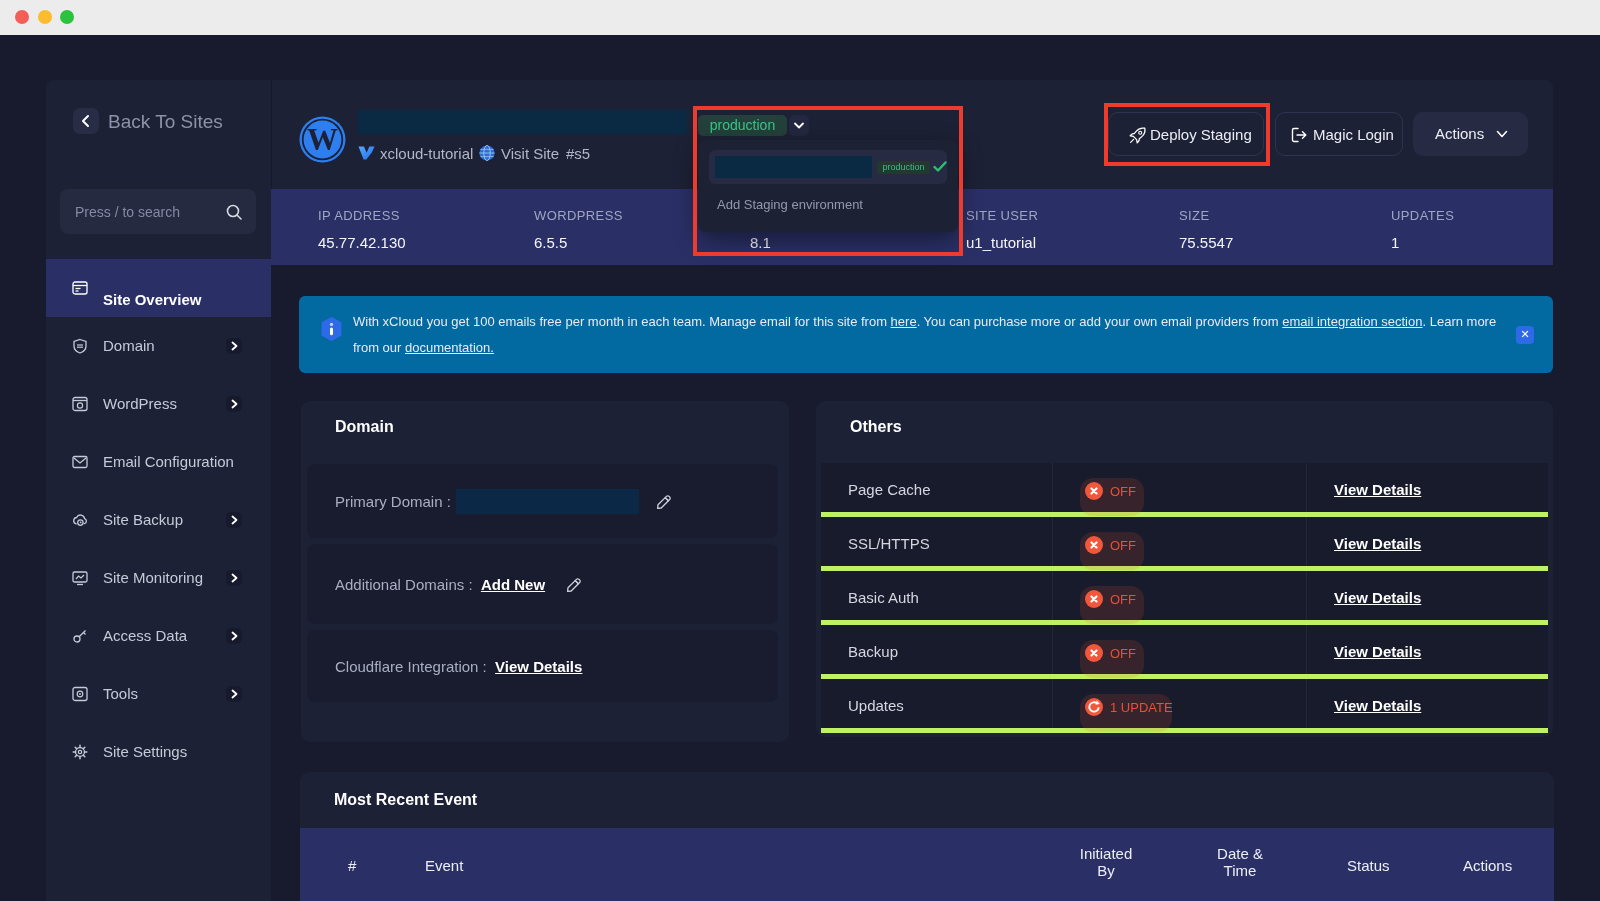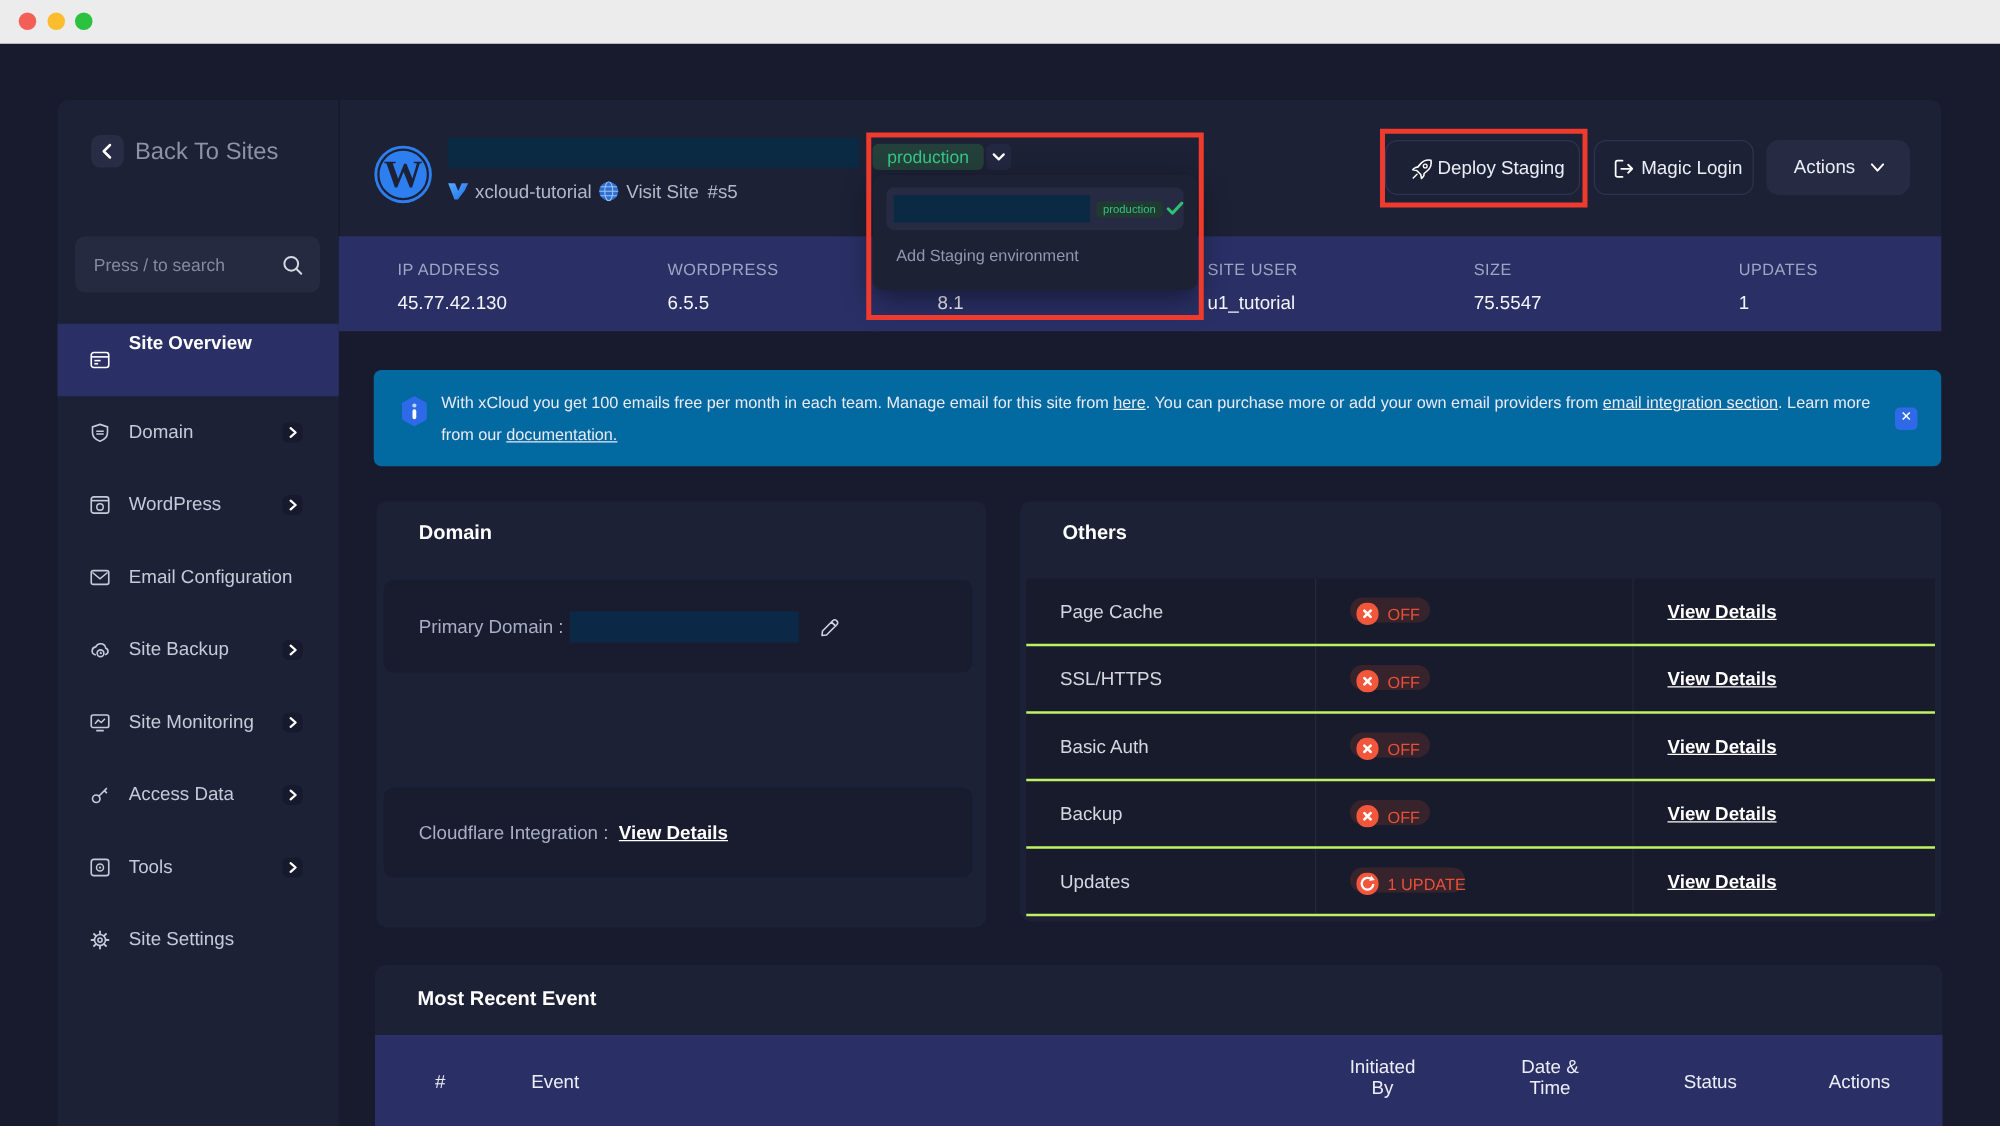--- a/index.html
+++ b/index.html
@@ -64,24 +64,24 @@
 
 #card-domain { position:absolute; left:301px; top:401px; width:488px; height:341px; background:#1d2136; border-radius:9px; }
 #card-others { position:absolute; left:816px; top:401px; width:737px; height:336px; background:#1d2136; border-radius:9px; }
 .chead { position:absolute; left:34px; top:17px; font-size:16px; font-weight:bold; color:#fff; }
 .drow { position:absolute; left:6px; width:471px; background:#191c2e; border-radius:8px; color:#a9aec2; font-size:15px; }
 .drow .rl { position:absolute; left:28px; white-space:nowrap; }
 .drow a, .olink { color:#fff; font-weight:bold; text-decoration:underline; }
 
 
 #otable { position:absolute; left:5px; top:62px; width:727px; height:270px; background:#181b2b; }
-.orow { position:absolute; left:0; width:727px; height:54px; border-bottom:2px solid #bef264; }
+.orow { position:absolute; left:0; width:727px; height:54px; border-bottom:5px solid #bef264; }
 .orow .ol { position:absolute; left:27px; top:18px; font-size:15px; color:#d4d7e1; white-space:nowrap; }
 .orow .vd { position:absolute; left:513px; top:18px; font-size:15px; }
-.badge { position:absolute; left:259px; top:15px; height:20px; border-radius:13px; background:rgba(244,85,55,0.14); white-space:nowrap; }
+.badge { position:absolute; left:259px; top:15px; height:38px; border-radius:13px; background:rgba(244,85,55,0.14); white-space:nowrap; }
 .badge .bi { position:absolute; left:5px; top:4px; width:18px; height:18px; }
 .badge .btx { position:absolute; left:30px; top:6px; font-size:13px; color:#e85038; letter-spacing:0px; white-space:nowrap; }
 .ocol { position:absolute; top:0; width:1px; height:270px; background:#23273a; }
 .pen { position:absolute; }
 
 
 #card-events { position:absolute; left:300px; top:772px; width:1254px; height:129px; background:#1d2136; border-radius:9px 9px 0 0; }
 #ev-head { position:absolute; left:34px; top:19px; font-size:16px; font-weight:bold; color:#fff; }
 #ev-btn { position:absolute; left:1075px; top:4px; width:146px; height:48px; background:#30bc74; border-radius:10px; color:#fff; font-size:14px; text-align:center; line-height:48px; }
 #ev-table { position:absolute; left:0; top:56px; width:1254px; height:73px; background:#2a3066; color:#eceef5; font-size:15px; }
@@ -125,21 +125,21 @@
       </svg>
   </div>
   <div class="abs" style="left:0;top:0;">
       <div class="mi active" style="top:179px;">
     <span class="ico" style="left:26px;top:21px;"><svg width="16" height="16" viewBox="0 0 16 16">
             <rect x="1" y="2" width="14" height="12" rx="2" stroke="#fff" stroke-width="1.3" fill="none"></rect>
             <line x1="1" y1="5.5" x2="15" y2="5.5" stroke="#fff" stroke-width="1.3"></line>
             <line x1="3.5" y1="8.5" x2="8.5" y2="8.5" stroke="#fff" stroke-width="1.3"></line>
             <line x1="3.5" y1="11" x2="6.5" y2="11" stroke="#fff" stroke-width="1.3"></line>
           </svg></span>
-    <span class="lbl" style="left:57px;top:7px;">Site Overview</span>
+    <span class="lbl" style="left:57px;top:32px;">Site Overview</span>
 
   </div>
       <div class="mi " style="top:237px;">
     <span class="ico" style="left:26px;top:21px;"><svg width="16" height="16" viewBox="0 0 16 16">
             <path d="M8 1.5 L14 3.5 V8 C14 11.5 11.5 13.8 8 15 C4.5 13.8 2 11.5 2 8 V3.5 Z" stroke="#c6cad8" stroke-width="1.3" fill="none"></path>
             <line x1="5" y1="7" x2="11" y2="7" stroke="#c6cad8" stroke-width="1.2"></line>
             <line x1="5" y1="9.2" x2="11" y2="9.2" stroke="#c6cad8" stroke-width="1.2"></line>
           </svg></span>
     <span class="lbl" style="left:57px;top:20px;">Domain</span>
     <div class="chev">
@@ -325,20 +325,27 @@
 <div id="card-domain">
   <div class="chead">Domain</div>
   <div class="drow" style="top:63px;height:74px;">
       <span class="rl" style="top:29px;">Primary Domain : </span>
       <span style="position:absolute;left:149px;top:25px;width:183px;height:25px;background:#0b2946;"></span>
       <svg class="pen" style="left:348px;top:30px;" width="17" height="17" viewBox="0 0 17 17">
         <path d="M10.2 3.6 L13.4 6.8 L6.2 14 L2.6 14.4 L3 10.8 Z" stroke="#ced2de" stroke-width="1.3" fill="none" stroke-linejoin="round"></path>
         <path d="M11.4 2.4 a1.9 1.9 0 0 1 2.7 0 l0.5 0.5 a1.9 1.9 0 0 1 0 2.7 l-1.2 1.2 -3.2 -3.2 Z" stroke="#ced2de" stroke-width="1.3" fill="none" stroke-linejoin="round"></path>
       </svg>
     </div>
+  <div class="drow" style="top:143px;height:80px;">
+      <span class="rl" style="top:32px;">Additional Domains :&nbsp; <a href="#">Add New</a></span>
+      <svg class="pen" style="left:258px;top:33px;" width="17" height="17" viewBox="0 0 17 17">
+        <path d="M10.2 3.6 L13.4 6.8 L6.2 14 L2.6 14.4 L3 10.8 Z" stroke="#ced2de" stroke-width="1.3" fill="none" stroke-linejoin="round"></path>
+        <path d="M11.4 2.4 a1.9 1.9 0 0 1 2.7 0 l0.5 0.5 a1.9 1.9 0 0 1 0 2.7 l-1.2 1.2 -3.2 -3.2 Z" stroke="#ced2de" stroke-width="1.3" fill="none" stroke-linejoin="round"></path>
+      </svg>
+    </div>
   <div class="drow" style="top:229px;height:72px;">
       <span class="rl" style="top:28px;">Cloudflare Integration :&nbsp; <a href="#">View Details</a></span>
     </div>
 </div>
 
 <div id="card-others">
   <div class="chead">Others</div>
   <div id="otable">
       <div class="ocol" style="left:231px;"></div>
       <div class="ocol" style="left:485px;"></div>

